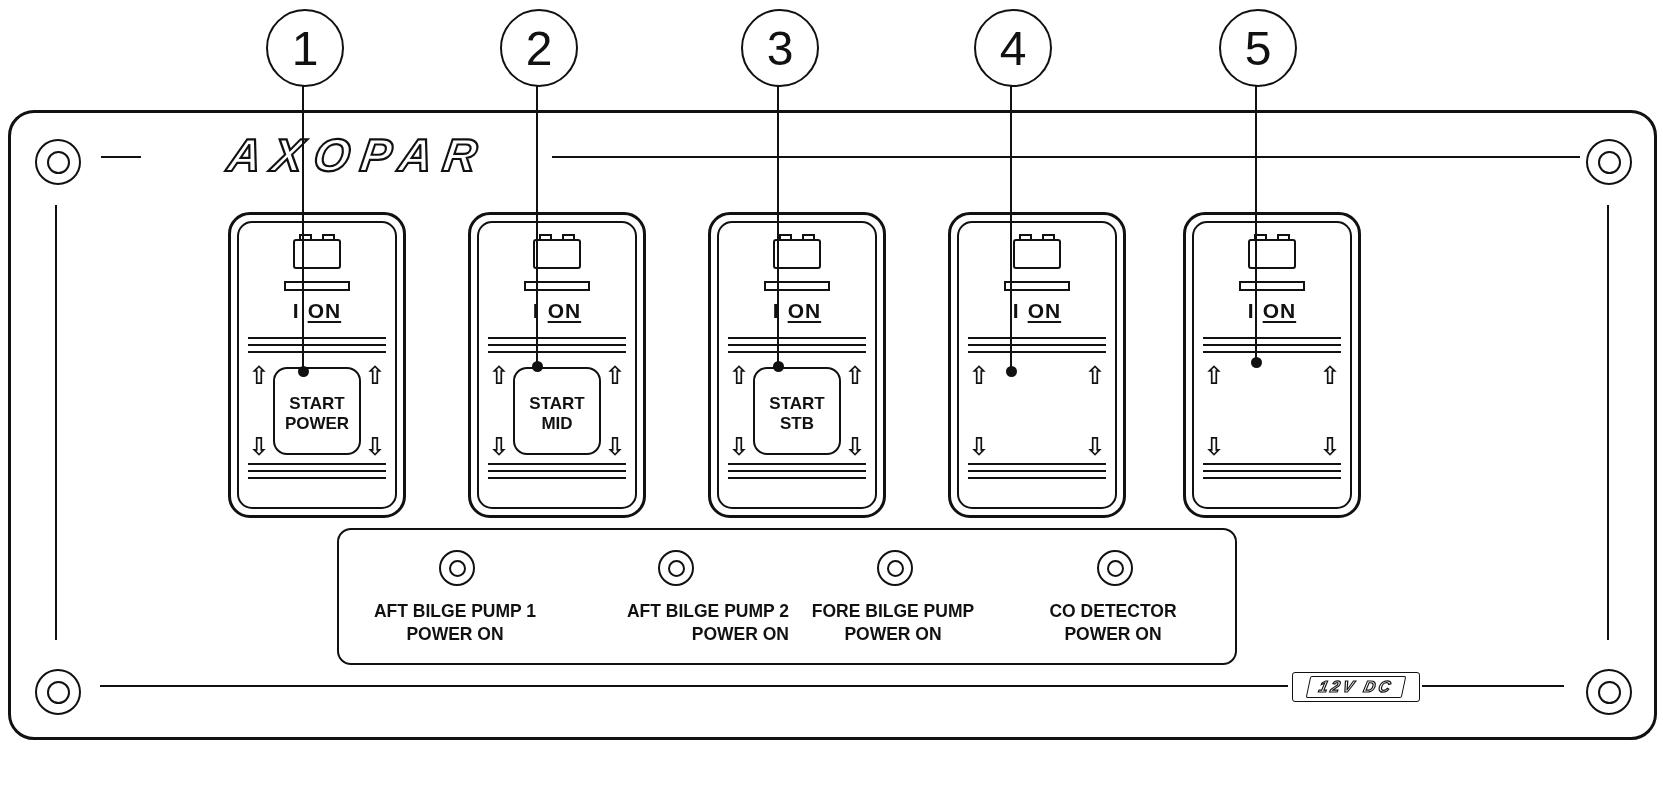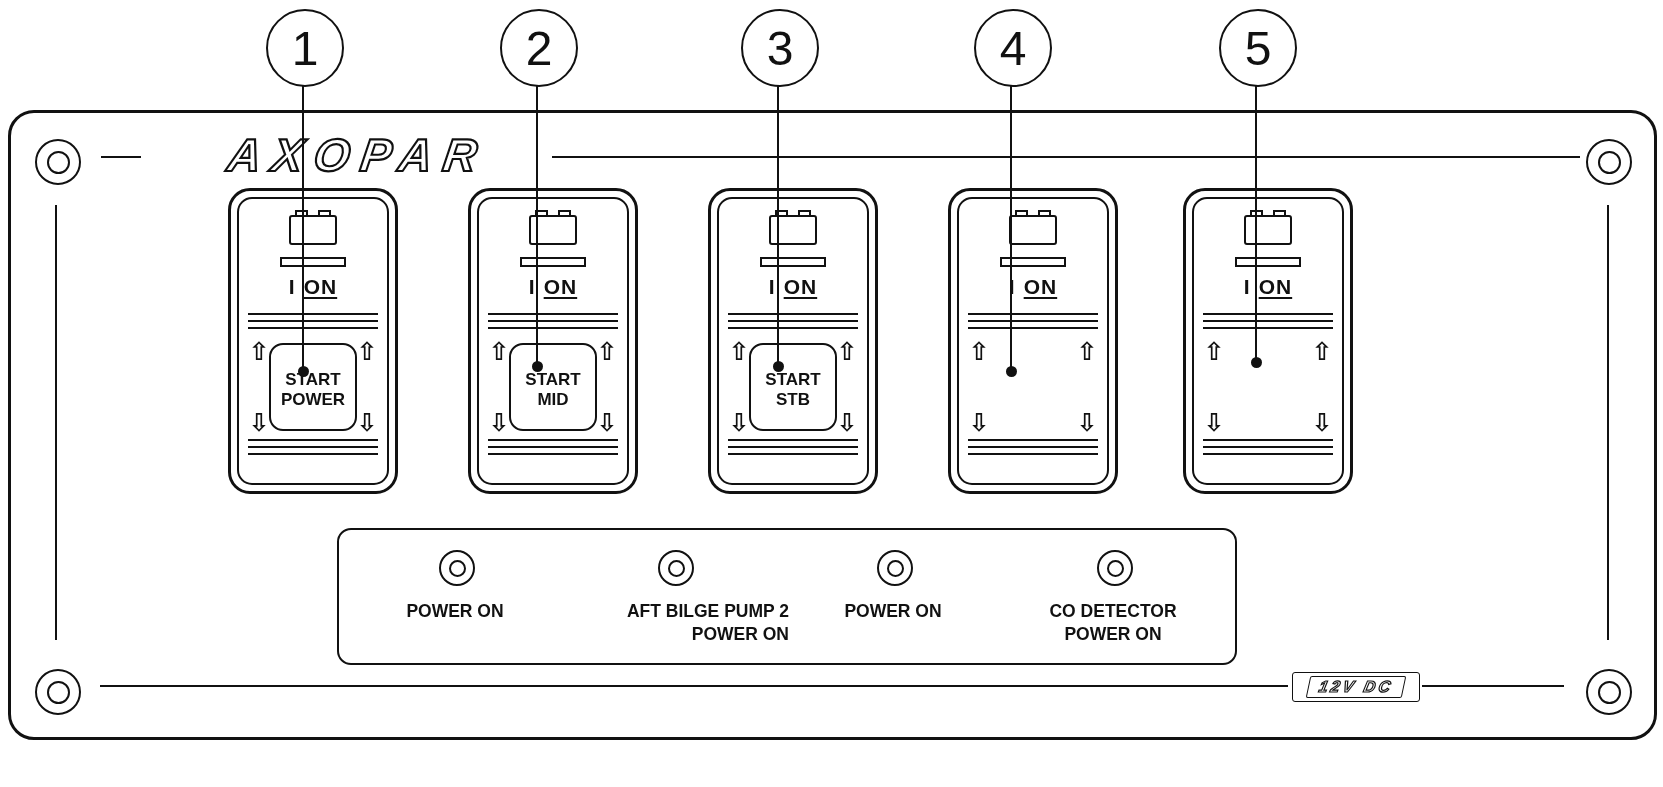--- a/index.html
+++ b/index.html
@@ -19,22 +19,22 @@
   .logo{position:absolute;left:168px;top:128px;width:380px;height:54px;
     display:flex;align-items:center;justify-content:center;
     font-size:46px;font-weight:800;font-style:italic;letter-spacing:11px;
     transform:skewX(-8deg);color:#fff;-webkit-text-stroke:2.2px #111;}
   
   .callout{position:absolute;width:74px;height:74px;border:2.5px solid #111;border-radius:50%;
     display:flex;align-items:center;justify-content:center;font-size:48px;background:#fff;z-index:7;}
   .callout-line{position:absolute;width:0;border-left:2px solid #111;z-index:6;}
   .callout-dot{position:absolute;width:11px;height:11px;border-radius:50%;background:#111;z-index:8;}
   
-  .switch{position:absolute;top:188px;width:164px;height:300px;
-    border:3px solid #111;border-radius:22px;background:#fff;}
+  .switch{position:absolute;top:212px;width:164px;height:300px;
+    border:3px solid #111;border-radius:22px;background:#fff;padding-left:8px;}
   .switch-inner{position:absolute;left:6px;right:6px;top:6px;bottom:6px;
     border:2px solid #111;border-radius:15px;}
   .batt{position:absolute;left:50%;top:16px;transform:translateX(-50%);
     width:44px;height:26px;border:2.5px solid #111;border-radius:3px;}
   .batt::before,.batt::after{content:"";position:absolute;top:-7px;width:9px;height:4px;
     border:2px solid #111;border-bottom:none;}
   .batt::before{left:4px;}
   .batt::after{right:4px;}
   .batt-bar{position:absolute;left:50%;top:58px;transform:translateX(-50%);
     width:62px;height:6px;border:2px solid #111;}
@@ -264,27 +264,29 @@
   </div>
 
   <div class="ind-panel"></div>
 
   <div class="led" style="left:439px;top:550px;"></div>
   <div class="led" style="left:658px;top:550px;"></div>
   <div class="led" style="left:877px;top:550px;"></div>
   <div class="led" style="left:1097px;top:550px;"></div>
 
   <div class="ind-label" style="left:340px;top:600px;">
+    <div>AFT BILGE PUMP 1</div>
     <div>POWER ON</div>
   </div>
   <div class="ind-label" style="left:559px;top:600px;text-align:right;">
     <div>AFT BILGE PUMP 2</div>
     <div>POWER ON</div>
   </div>
   <div class="ind-label" style="left:778px;top:600px;">
+    <div>FORE BILGE PUMP</div>
     <div>POWER ON</div>
   </div>
   <div class="ind-label" style="left:998px;top:600px;">
     <div>CO DETECTOR</div>
     <div>POWER ON</div>
   </div>
 
   <div class="badge">
     <div class="badge-in">12V DC</div>
   </div>

